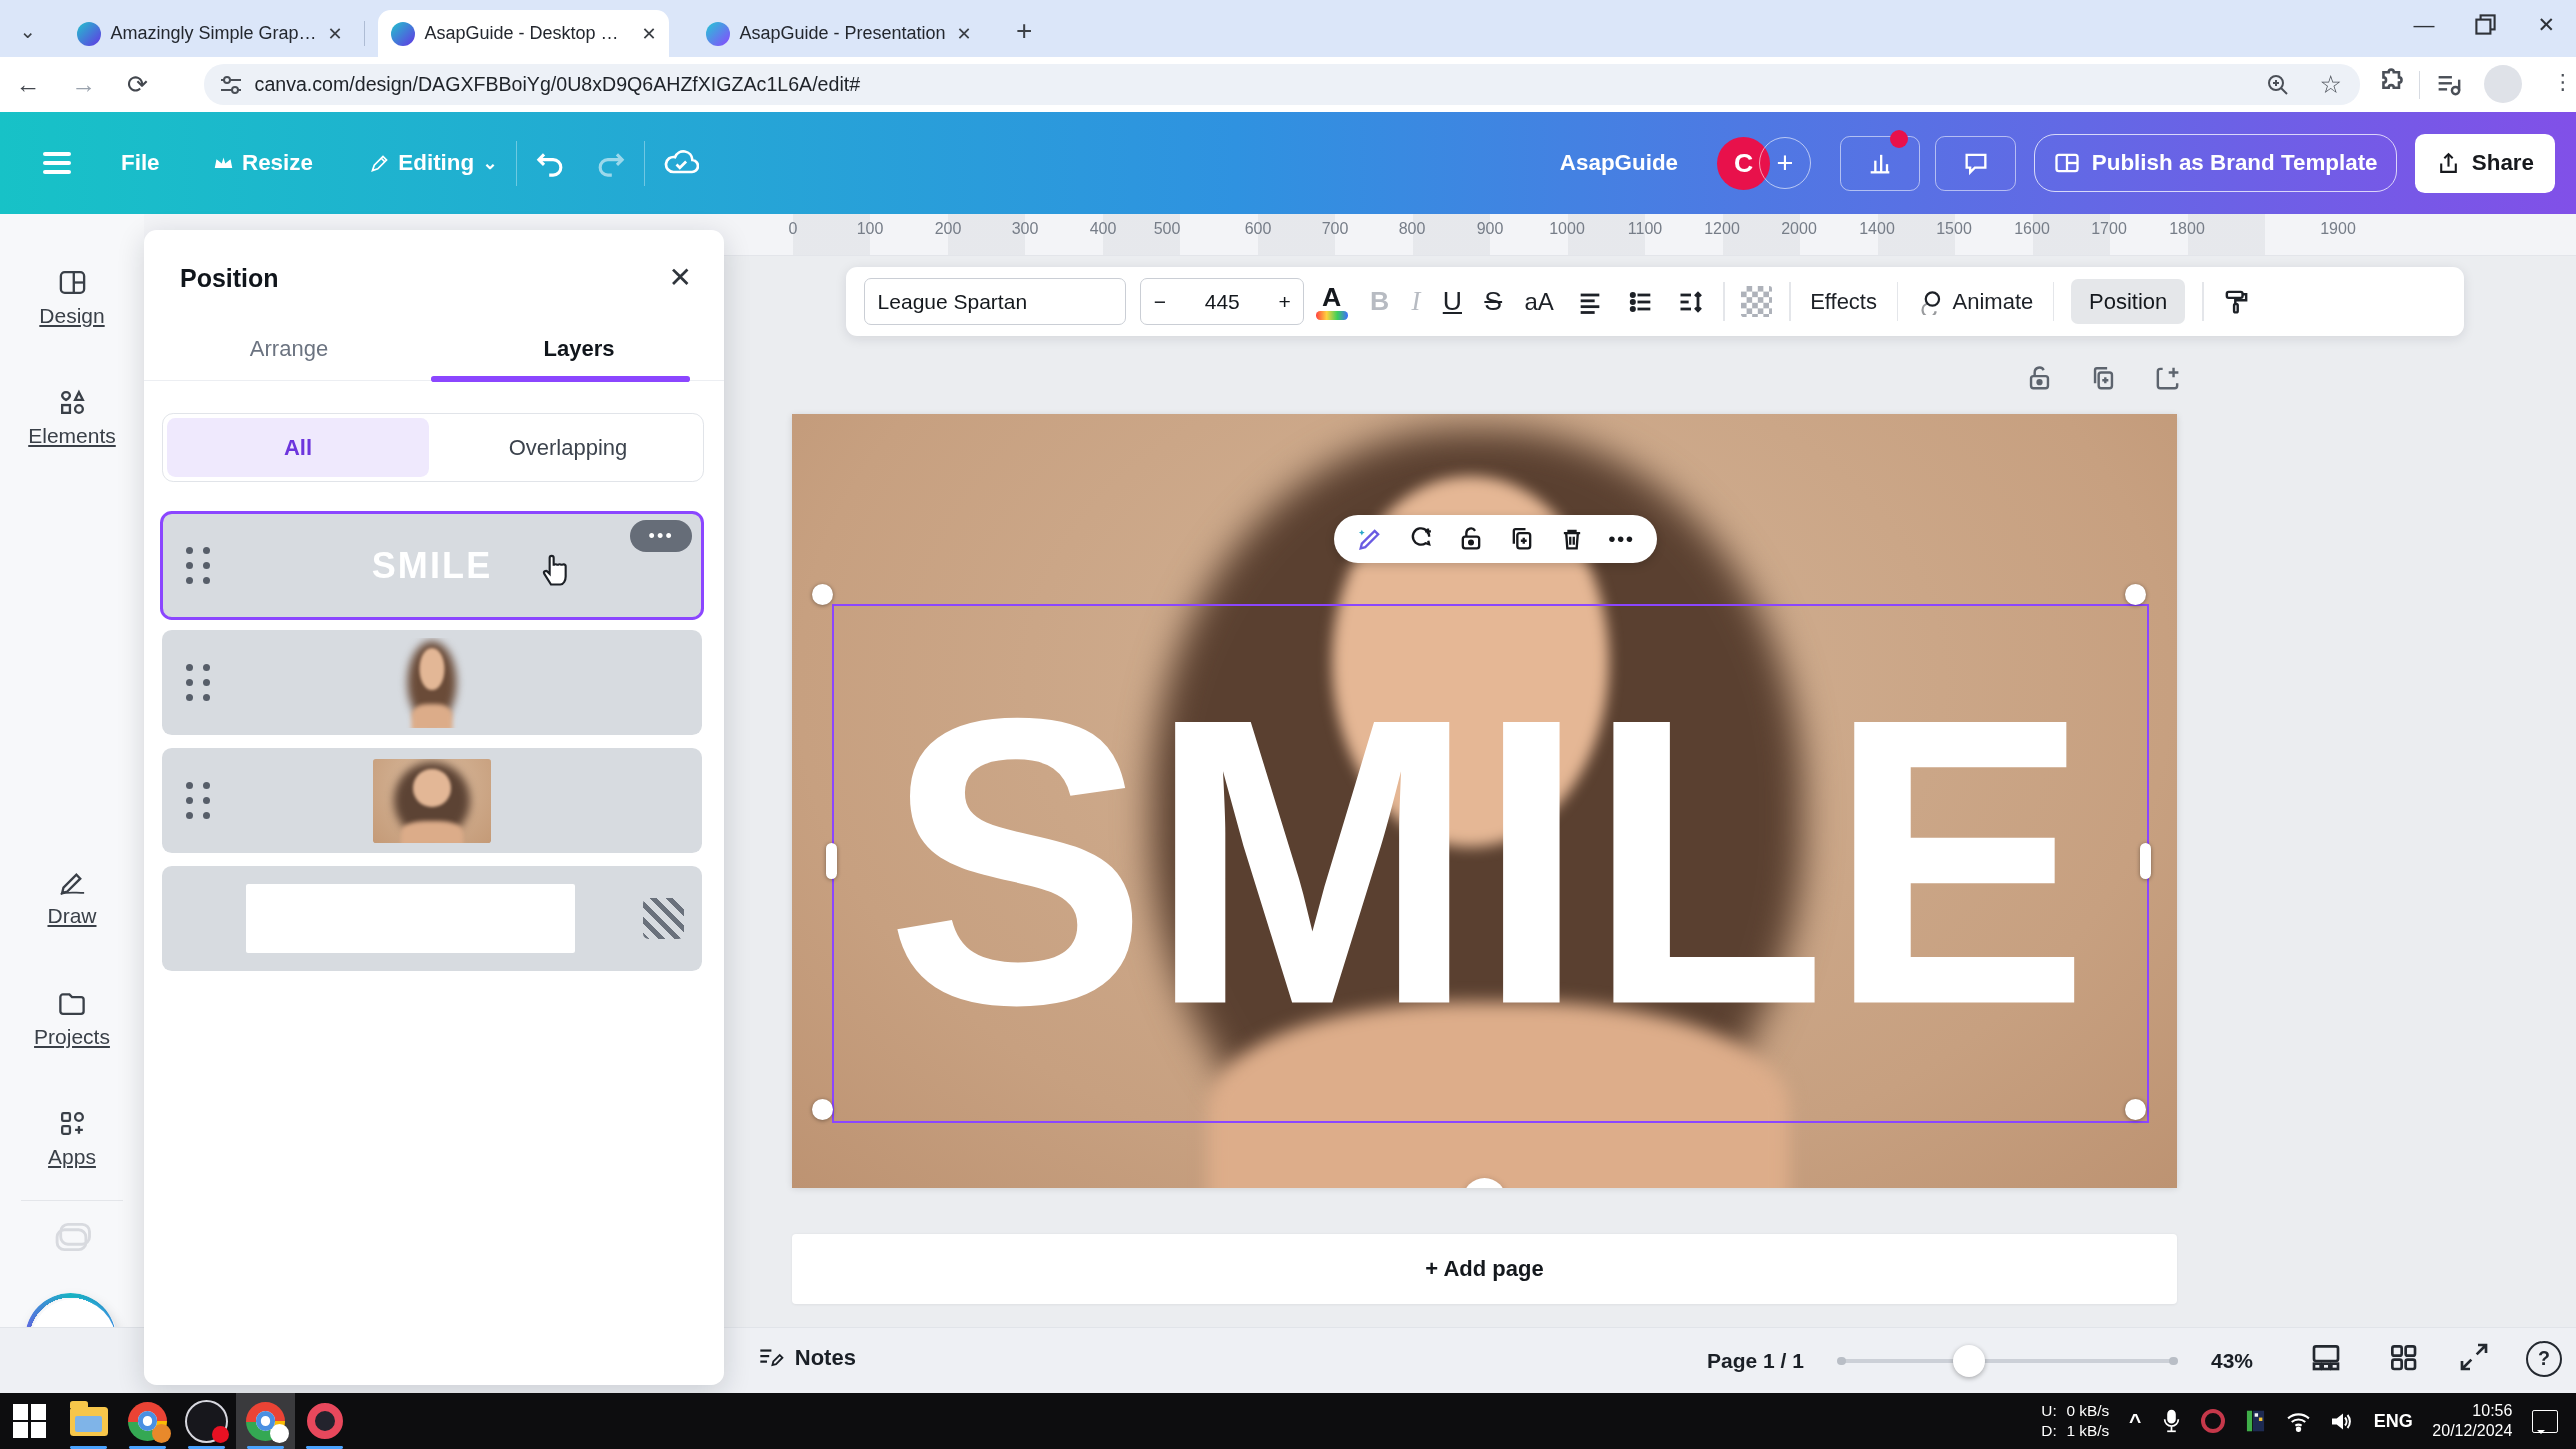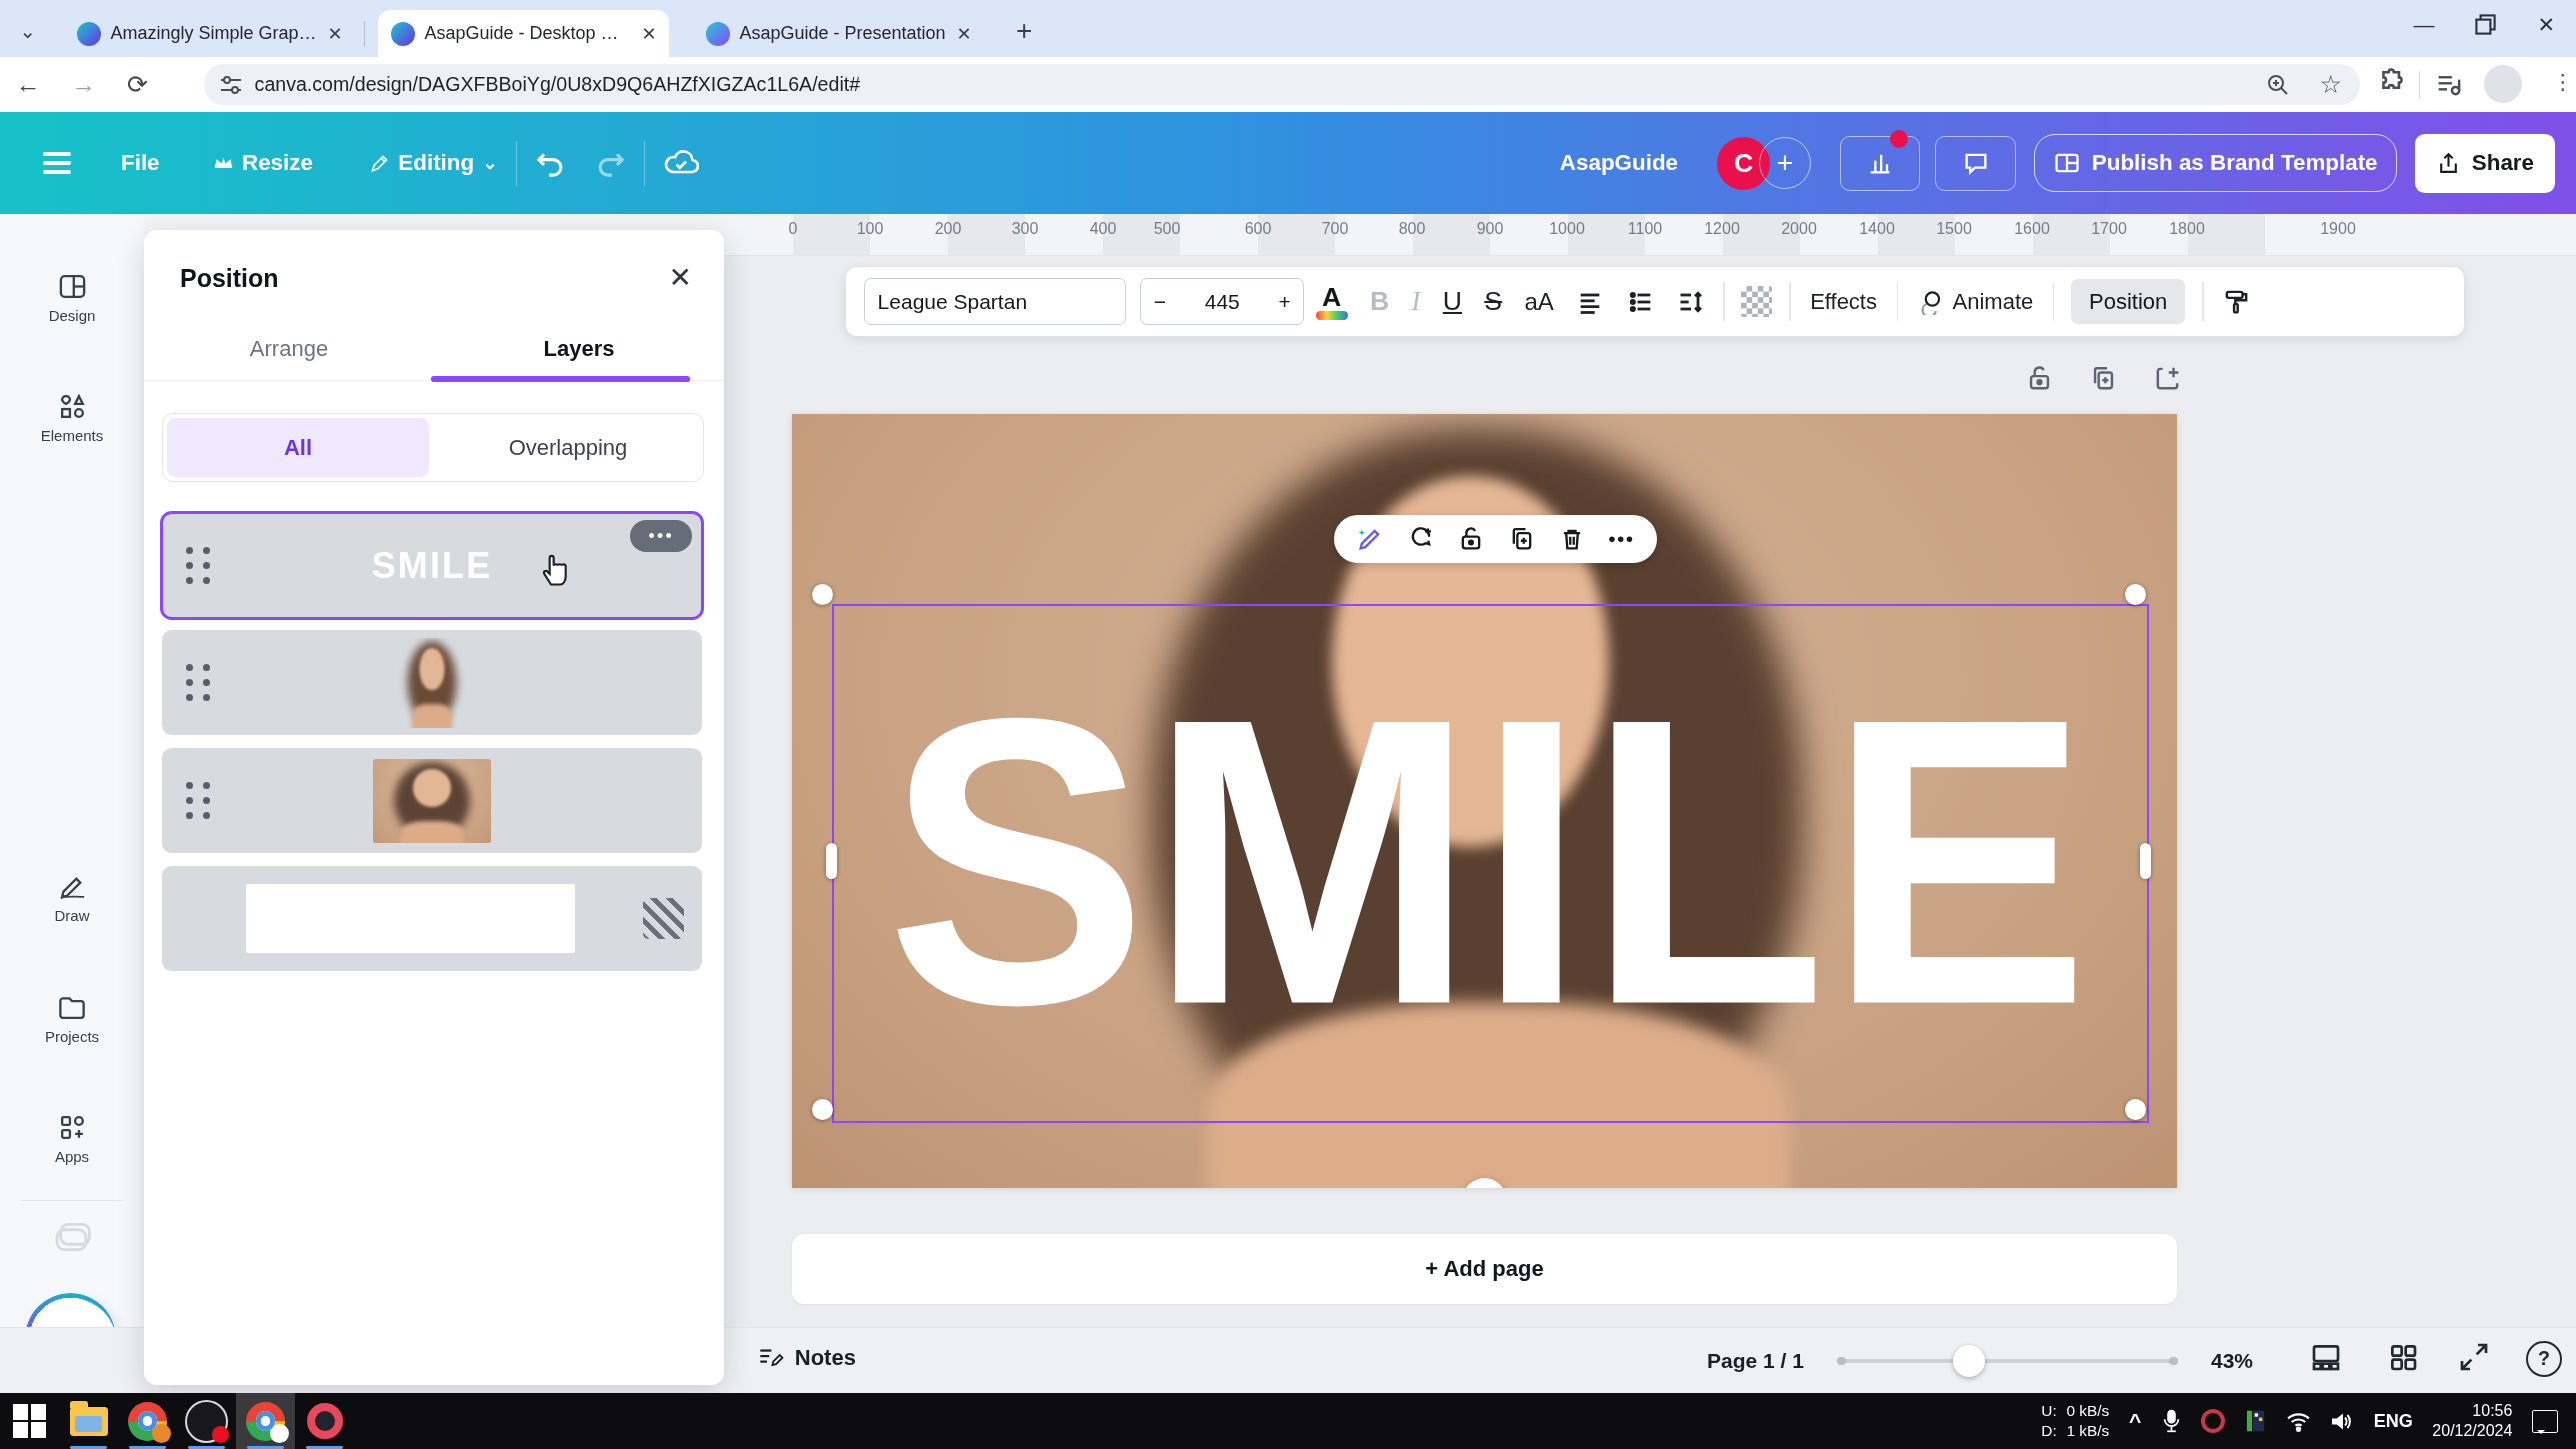--- a/index.html
+++ b/index.html
@@ -38,21 +38,21 @@
 
   
   #ruler{left:0;top:214px;width:2576px;height:41px;background:#f3f4f7;border-bottom:0.7px solid #e3e5ea;}
   #rulerband{position:absolute;left:793px;top:0;width:1477px;height:41px;
      background:repeating-linear-gradient(90deg,rgba(120,128,140,.10) 0 77px,rgba(120,128,140,0) 77px 155px);}
   #ticks span{position:absolute;top:5.6px;transform:translateX(-50%);font-size:16px;color:#767d88;}
 
   
   #sidebar{left:0;top:214px;width:144px;height:1179px;background:#f7f8fa;}
   .sbitem{position:absolute;left:0;width:144px;height:105px;display:flex;flex-direction:column;align-items:center;justify-content:center;gap:5.6px;color:#3a4048;}
-  .sbitem .lbl{font-size:15px;color:#3a4048;}
+  .sbitem .lbl{font-size:21px;color:#3a4048;text-decoration:underline;}
   .sbdiv{position:absolute;left:21px;width:102px;height:1.4px;background:#e4e6ea;}
   #aibtn{position:absolute;left:28px;top:1082px;width:85px;height:85px;border-radius:50%;background:#fff;
      box-shadow:0 4.2px 12.6px rgba(0,0,0,.18);display:flex;align-items:center;justify-content:center;
      border:3.5px solid transparent;background-clip:padding-box;}
   #airing{position:absolute;left:25px;top:1079px;width:91px;height:91px;border-radius:50%;
      background:conic-gradient(#19b9c9,#4f76e8,#8b46ff,#19b9c9);-webkit-mask:radial-gradient(circle,transparent 41px,#000 41px);mask:radial-gradient(circle,transparent 41px,#000 41px);}
   .ghosticon{position:absolute;left:49px;top:1005px;color:#d8dadf;}
 
   
   #panel{left:144px;top:230px;width:580px;height:1155px;background:#fff;border-radius:12.6px;box-shadow:0 7px 28px rgba(20,24,40,.16);z-index:40;}
@@ -104,21 +104,21 @@
   #face{position:absolute;left:39%;top:8%;width:20%;height:48%;border-radius:50%;background:#e5b795;filter:blur(7px);}
   #body{position:absolute;left:30%;top:76%;width:42%;height:30%;border-radius:45% 45% 0 0;background:#ddad8a;filter:blur(8.4px);}
   #smiletext{position:absolute;left:40px;top:190px;width:1313px;height:515px;display:flex;align-items:center;justify-content:center;
      font-size:392px;font-weight:800;color:#fff;letter-spacing:1.4px;transform:scaleY(1.04);font-family:"Liberation Sans",sans-serif;}
   #selbox{position:absolute;left:40px;top:190px;width:1313px;height:515px;border:2.1px solid #8b46ff;}
   .handle{position:absolute;width:21px;height:21px;border-radius:50%;background:#fff;box-shadow:0 0.7px 4.2px rgba(0,0,0,.4);}
   .hpillg{position:absolute;width:11.2px;height:36px;border-radius:5.6px;background:#fff;box-shadow:0 0.7px 4.2px rgba(0,0,0,.4);}
   #floattb{position:absolute;left:542px;top:101px;width:323px;height:48px;border-radius:24px;background:#fff;box-shadow:0 2.8px 9.8px rgba(0,0,0,.18);display:flex;align-items:center;justify-content:space-evenly;}
   #rotate{position:absolute;left:671px;top:764px;width:43px;height:43px;border-radius:50%;background:#fff;box-shadow:0 2.1px 7px rgba(0,0,0,.25);display:flex;align-items:center;justify-content:center;font-size:22.4px;color:#33383f;}
   #pageactions{left:2025px;top:364px;display:flex;gap:35px;color:#5d646e;}
-  #addpage{left:792px;top:1234px;width:1385px;height:70px;background:#fff;border-radius:12px;display:flex;align-items:center;justify-content:center;font-size:22px;font-weight:700;color:#14181d;box-shadow:0 0.7px 2.8px rgba(0,0,0,.06);}
+  #addpage{left:792px;top:1234px;width:1385px;height:70px;background:#fff;border-radius:4px;display:flex;align-items:center;justify-content:center;font-size:22px;font-weight:700;color:#14181d;box-shadow:0 0.7px 2.8px rgba(0,0,0,.06);}
 
   
   #statusbar{left:0;top:1327px;width:2576px;height:67px;background:#eef0f4;border-top:0.7px solid #e1e4e9;z-index:10;}
   #notes{position:absolute;left:757px;top:17px;display:flex;align-items:center;gap:11.2px;font-size:22px;font-weight:700;color:#1a1f26;}
   #pageind{position:absolute;left:1707px;top:21px;font-size:21px;font-weight:700;color:#1a1f26;}
   #zoomslider{position:absolute;left:1840px;top:31px;width:335px;height:4.2px;border-radius:2.1px;background:#ccd0d7;}
   #zoomslider .dot{position:absolute;top:-2.1px;width:8.4px;height:8.4px;border-radius:50%;background:#b9bec6;}
   #zoomthumb{position:absolute;left:113px;top:-14px;width:32px;height:32px;border-radius:50%;background:#fff;box-shadow:0 1.4px 5.6px rgba(0,0,0,.3);}
   #zoomval{position:absolute;left:2211px;top:21px;font-size:21px;font-weight:700;color:#1a1f26;}
   .sbic{position:absolute;top:12.6px;color:#23282f;}

